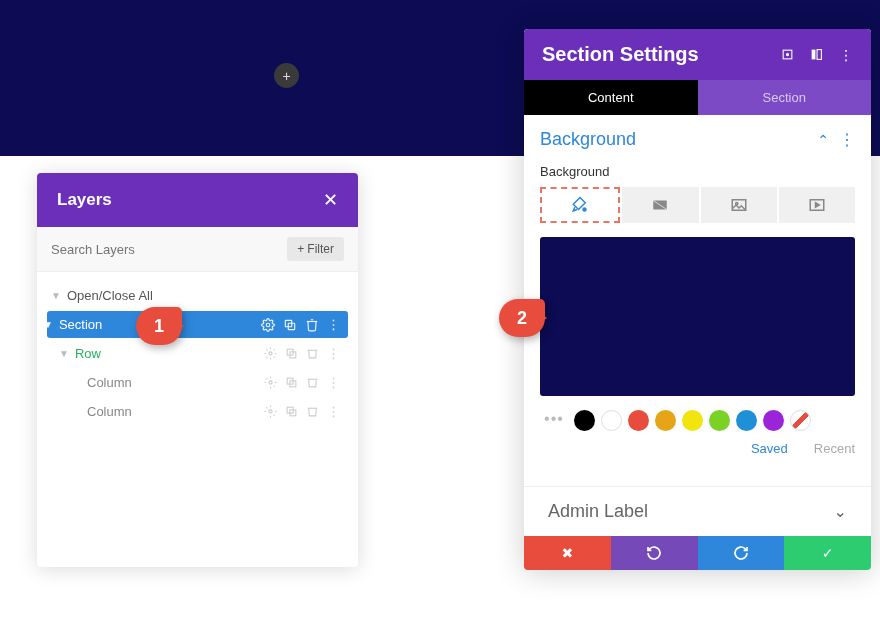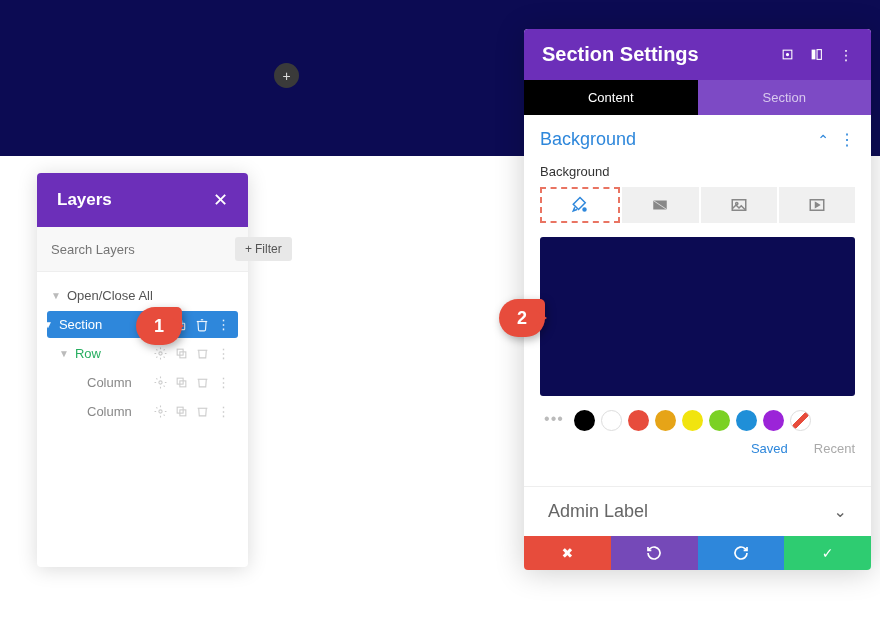--- a/index.html
+++ b/index.html
@@ -1,21 +1,21 @@
 <!DOCTYPE html>
 <html><head>
   <meta charset="utf-8">
   <style>
     * { box-sizing: border-box; margin: 0; padding: 0; }
     body { font-family: -apple-system, BlinkMacSystemFont, 'Segoe UI', sans-serif; width: 880px; height: 634px; background: #fff; position: relative; overflow: hidden; }
     
     .top-banner { width: 100%; height: 156px; background: #0c0b53; position: relative; }
     .add-button { position: absolute; left: 274px; top: 63px; width: 25px; height: 25px; border-radius: 50%; background: #3a3a3a; display: flex; align-items: center; justify-content: center; color: #ddd; font-size: 14px; cursor: pointer; }
     
-    .layers-panel { position: absolute; left: 37px; top: 173px; width: 211px; background: #fff; border-radius: 4px; box-shadow: 0 2px 20px rgba(0,0,0,0.15); }
+    .layers-panel { position: absolute; left: 37px; top: 173px; width: 321px; background: #fff; border-radius: 4px; box-shadow: 0 2px 20px rgba(0,0,0,0.15); }
     .layers-header { background: #6c2fb9; color: #fff; padding: 16px 20px; display: flex; justify-content: space-between; align-items: center; border-radius: 4px 4px 0 0; }
     .layers-title { font-size: 17px; font-weight: 600; }
     .layers-close { font-size: 18px; cursor: pointer; }
     
     .layers-search { padding: 10px 14px; display: flex; gap: 8px; border-bottom: 1px solid #eee; background: #f8f8f8; }
     .search-input { flex: 1; border: none; background: transparent; font-size: 13px; color: #888; outline: none; }
     .filter-button { padding: 5px 10px; background: #e8e8e8; border: none; border-radius: 3px; font-size: 12px; color: #555; cursor: pointer; display: flex; align-items: center; gap: 3px; }
     
     .layers-body { padding: 10px 10px 140px 10px; }
     .open-close-row { display: flex; align-items: center; gap: 6px; padding: 6px 4px; font-size: 13px; color: #555; }

